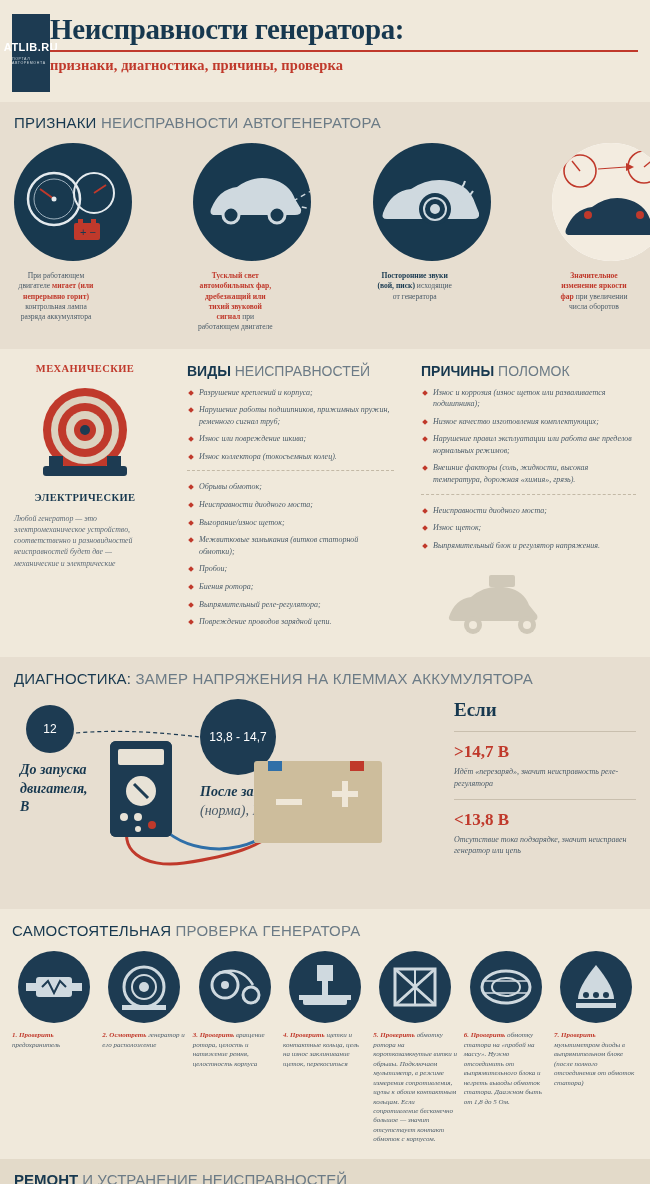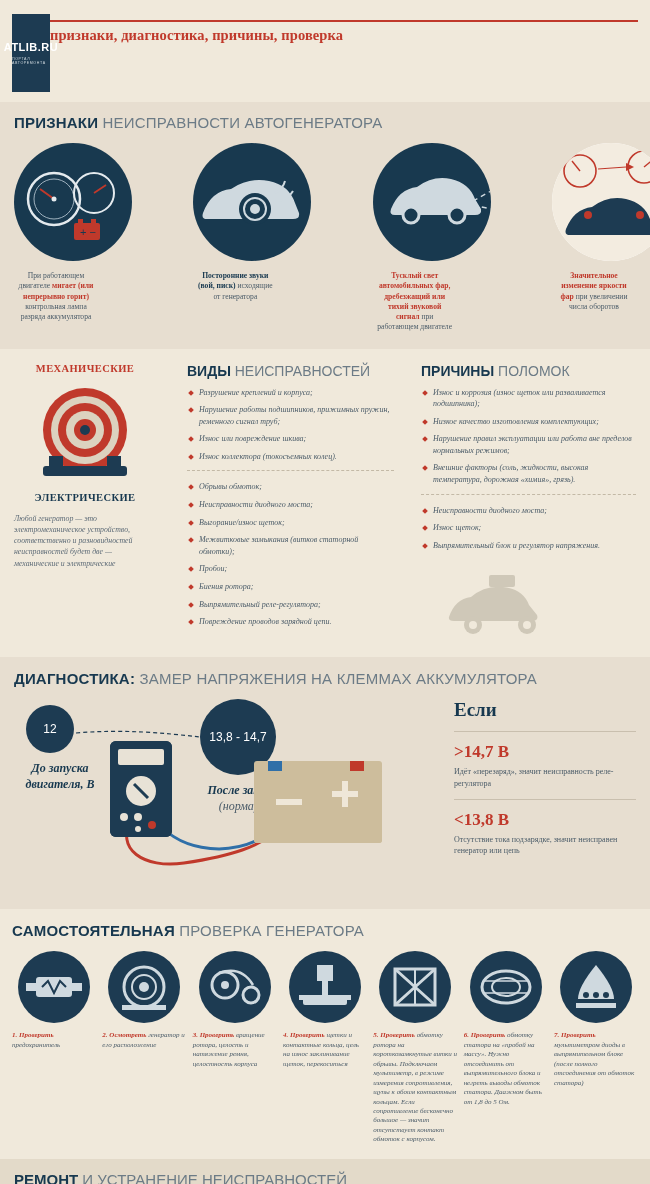--- a/index.html
+++ b/index.html
@@ -55,21 +55,21 @@
     color: #c0392b;
     letter-spacing: .1px;
   }
 
   
   .sec-signs { background: #e7ded0; padding: 12px 14px 16px 14px; }
   .sec-head {
     font-family: "Liberation Sans", sans-serif;
     font-size: 15px; letter-spacing: .2px; margin-bottom: 12px;
   }
-  .sec-head b { color: #17384f; font-weight: bold; }
+  .sec-head b { color: #17384f; font-weight: normal; }
   .sec-head span { color: #6c7b86; font-weight: normal; }
 
   .circles { display: flex; justify-content: space-between; gap: 6px; }
   .circle-col { width: 148px; text-align: center; }
   .circ {
     width: 118px; height: 118px; border-radius: 50%;
     background: #18394f; margin: 0 auto 10px auto;
     position: relative; overflow: hidden;
   }
   .circ.red { background: #fff; border: 0; }
@@ -118,30 +118,30 @@
   }
   .car-ghost { width: 120px; height: 70px; margin-top: 18px; margin-left: 22px; position: relative; }
 
   
   .sec-diag { background: #e7ded0; padding: 13px 14px 20px 14px; }
   .diag-body { display: flex; margin-top: 10px; }
   .diag-left { flex: 1 1 auto; position: relative; height: 190px; }
   .diag-right { width: 190px; flex: 0 0 190px; padding-left: 8px; border-left: 0; }
   .if-title { font-family: "Liberation Serif", serif; font-weight: bold; font-size: 19px; color: #17384f; }
   .volt-big { font-family: "Liberation Serif", serif; font-weight: bold; font-size: 17px; color: #c0392b; margin-top: 8px; }
-  .volt-desc { font-size: 8px; color: #4a5b68; line-height: 1.4; margin-top: 4px; }
+  .volt-desc { font-size: 8px; color: #4a5b68; font-style: italic; line-height: 1.4; margin-top: 4px; }
   .hr-thin { height: 1px; background: #c9bfae; margin: 10px 0; }
 
   .bubble {
     position: absolute; border-radius: 50%;
     background: #1d3b52; color: #fff;
     display: flex; align-items: center; justify-content: center;
     font-family: "Liberation Sans", sans-serif;
   }
-  .lbl-small { position: absolute; font-size: 12px; font-style: italic; color: #17384f; font-weight: bold; line-height: 1.3; text-align: center; }
+  .lbl-small { position: absolute; font-size: 14px; font-style: italic; color: #17384f; font-weight: bold; line-height: 1.3; }
   .lbl-small .nrm { font-weight: normal; color: #4a5b68; }
 
   .multimeter {
     position: absolute; width: 62px; height: 96px; background: #1d3b52; border-radius: 6px;
   }
   .battery {
     position: absolute; width: 128px; height: 82px; background: #cdbd9c; border-radius: 3px;
   }
 
   
@@ -166,20 +166,21 @@
 <body>
 
 <div class="page">
 
   <div class="header">
     <div class="logo-box">
       <div class="logo-main">ATLIB.RU</div>
       <div class="logo-sub">ПОРТАЛ АВТОРЕМОНТА</div>
     </div>
     <div class="title-wrap">
+      <div class="main-title">Неисправности генератора:</div>
       <div class="title-rule"></div>
       <div class="subtitle">признаки, диагностика, причины, проверка</div>
     </div>
   </div>
 
   <div class="sec-signs">
     <div class="sec-head">
       <b>ПРИЗНАКИ</b>
       <span>НЕИСПРАВНОСТИ АВТОГЕНЕРАТОРА</span>
     </div>
@@ -201,45 +202,45 @@
           </svg>
         </div>
         <div class="cap">
           <span>При работающем двигателе </span><b>мигает (или непрерывно горит)</b><span> контрольная лампа разряда аккумулятора</span>
         </div>
       </div>
 
       <div class="check-col circle-col">
         <div class="circ">
           <svg class="art" width="118" height="118" viewBox="0 0 118 118">
+            <path d="M18 66 q8 -20 26 -22 q16 -12 34 -8 q18 4 24 20 l6 10 q1 6 -6 6 H22 q-6 0 -4 -6z" fill="#cfd9df"></path>
+            <circle cx="38" cy="72" r="8" fill="#18394f" stroke="#cfd9df" stroke-width="3"></circle>
+            <circle cx="84" cy="72" r="8" fill="#18394f" stroke="#cfd9df" stroke-width="3"></circle>
+            <line x1="100" y1="58" x2="118" y2="48" stroke="#cfd9df" stroke-width="1.4" stroke-dasharray="5 4"></line>
+            <line x1="100" y1="62" x2="118" y2="66" stroke="#cfd9df" stroke-width="1.4" stroke-dasharray="5 4"></line>
+          </svg>
+        </div>
+        <div class="cap">
+          <b>Тусклый свет автомобильных фар, дребезжащий или тихий звуковой сигнал</b><span> при работающем двигателе</span>
+        </div>
+      </div>
+
+      <div class="check-col circle-col">
+        <div class="circ">
+          <svg class="art" width="118" height="118" viewBox="0 0 118 118">
             <path d="M10 70 q8 -22 28 -24 q18 -12 38 -8 q20 4 26 22 l4 10 q1 6 -6 6 H14 q-6 0 -4 -6z" fill="#cfd9df"></path>
             <circle cx="62" cy="66" r="16" fill="#18394f"></circle>
             <circle cx="62" cy="66" r="11" fill="none" stroke="#cfd9df" stroke-width="2"></circle>
             <circle cx="62" cy="66" r="5" fill="#cfd9df"></circle>
             <path d="M82 50 q8 -4 10 -12" stroke="#cfd9df" stroke-width="2" fill="none"></path>
             <path d="M86 58 q10 -3 14 -10" stroke="#cfd9df" stroke-width="2" fill="none"></path>
           </svg>
         </div>
         <div class="cap">
           <span class="dark">Посторонние звуки (вой, писк)</span><span> исходящие от генератора</span>
-        </div>
-      </div>
-
-      <div class="check-col circle-col">
-        <div class="circ">
-          <svg class="art" width="118" height="118" viewBox="0 0 118 118">
-            <path d="M18 66 q8 -20 26 -22 q16 -12 34 -8 q18 4 24 20 l6 10 q1 6 -6 6 H22 q-6 0 -4 -6z" fill="#cfd9df"></path>
-            <circle cx="38" cy="72" r="8" fill="#18394f" stroke="#cfd9df" stroke-width="3"></circle>
-            <circle cx="84" cy="72" r="8" fill="#18394f" stroke="#cfd9df" stroke-width="3"></circle>
-            <line x1="100" y1="58" x2="118" y2="48" stroke="#cfd9df" stroke-width="1.4" stroke-dasharray="5 4"></line>
-            <line x1="100" y1="62" x2="118" y2="66" stroke="#cfd9df" stroke-width="1.4" stroke-dasharray="5 4"></line>
-          </svg>
-        </div>
-        <div class="cap">
-          <b>Тусклый свет автомобильных фар, дребезжащий или тихий звуковой сигнал</b><span> при работающем двигателе</span>
         </div>
       </div>
 
       <div class="check-col circle-col">
         <div class="circ red">
           <svg class="art" width="118" height="118" viewBox="0 0 118 118">
             <rect width="118" height="118" fill="#f3ece0"></rect>
             <circle cx="28" cy="28" r="16" fill="none" stroke="#c0392b" stroke-width="1.6"></circle>
             <line x1="28" y1="28" x2="20" y2="18" stroke="#c0392b" stroke-width="1.4"></line>
             <circle cx="92" cy="24" r="16" fill="none" stroke="#c0392b" stroke-width="1.6"></circle>

